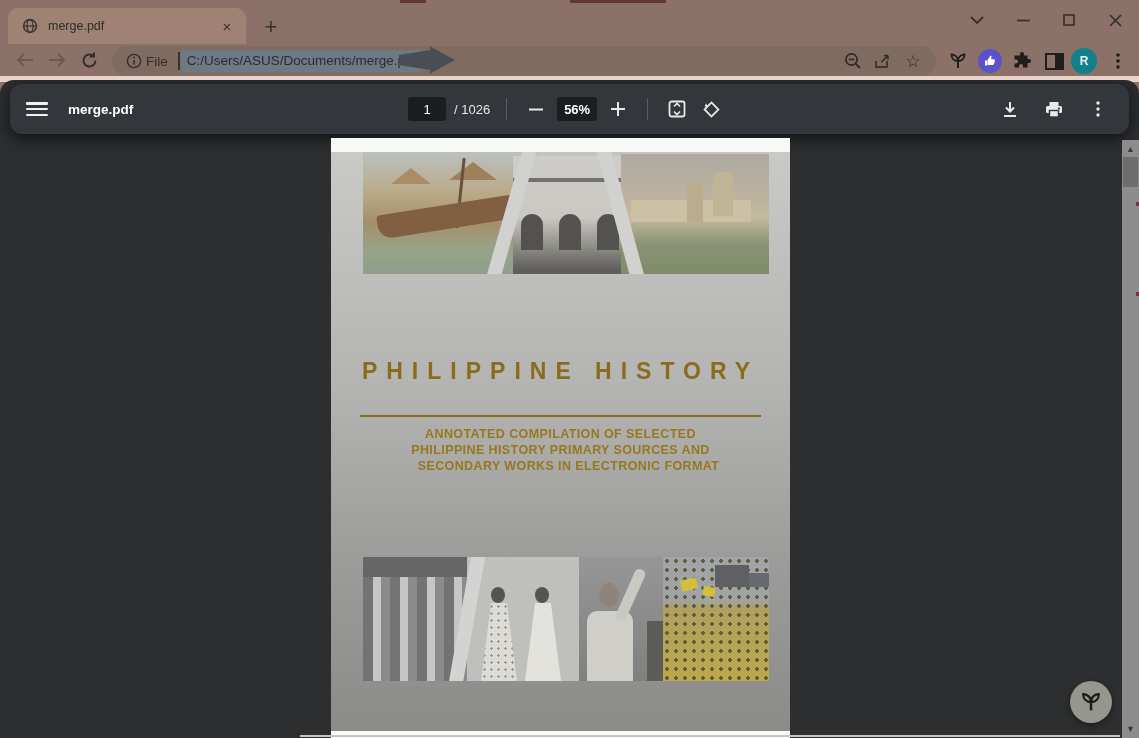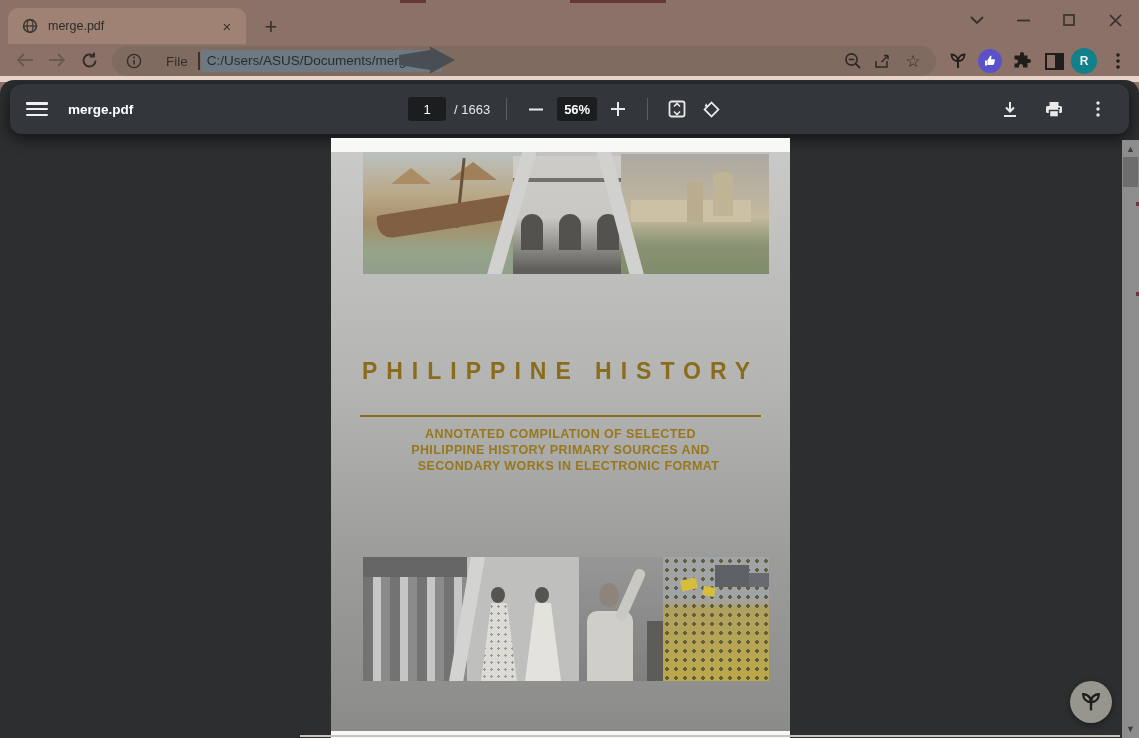--- a/index.html
+++ b/index.html
@@ -16,21 +16,21 @@
   .tab-close { width:18px; height:18px; border-radius:50%; display:flex; align-items:center; justify-content:center; color:#35302c; font-size:15px; line-height:1; }
   .newtab { left:258px; top:14px; width:26px; height:26px; color:#383029; font-size:22px; font-weight:400; display:flex; align-items:center; justify-content:center; }
 
   .wctl { top:6px; width:30px; height:24px; display:flex; align-items:center; justify-content:center; color:#38302a; }
   .wctl svg { display:block; }
   .navbtn { width:30px; height:28px; display:flex; align-items:center; justify-content:center; }
   .navbtn.muted { color:#695850; }
   .navbtn.dark { color:#332c27; }
 
   .omnibox { left:112px; top:46px; width:824px; height:30px; background:#806b61; border-radius:15px; display:flex; align-items:center; padding:0 8px 0 14px; }
-  .omni-prefix { color:#342e29; font-size:13.5px; margin:0 10px 0 24px; }
+  .omni-prefix { color:#342e29; font-size:13.5px; margin:0 10px 0 4px; }
   .omni-caret { width:2px; height:18px; background:#3a332d; margin-right:1px; }
   .omni-sel { background:#6d7983; color:#262e35; font-size:13.5px; padding:3px 6px 4px 6px; border-radius:2px; white-space:nowrap; }
   .omni-spacer { flex:1; }
   .omni-icon { width:30px; height:26px; display:flex; align-items:center; justify-content:center; color:#2e2823; }
   .star-glyph { font-size:17px; color:#2e2823; }
 
   .dragarrow { left:399px; top:46px; width:56px; height:28px; background:#484e53; clip-path:polygon(0% 32%, 56% 14%, 54% 0%, 100% 50%, 54% 100%, 56% 86%, 0% 68%); filter:drop-shadow(0 0 1px #cfc6c0); }
 
   .extbtn { top:48px; width:28px; height:26px; display:flex; align-items:center; justify-content:center; color:#201d1a; }
   .ext-circle { border-radius:50%; width:24px; height:24px; display:flex; align-items:center; justify-content:center; }
@@ -231,21 +231,21 @@
   <div class="abs pdfbar">
     <div class="hamburger">
         <span></span>
         <span></span>
         <span></span>
       </div>
     <span class="doc-title">merge.pdf</span>
 
     <div class="pdf-center">
       <input class="page-input" value="1" style="">
-      <span class="page-count">/ 1663</span>
+      <span class="page-count">/ 1026</span>
       <span class="vsep"></span>
       <span class="tbtn">
         <svg width="14" height="3" viewBox="0 0 14 3">
             <line x1="0" y1="1.5" x2="14" y2="1.5" stroke="#e9e9e9" stroke-width="2"></line>
           </svg>
       </span>
       <input class="zoom-input" value="56%" style="">
       <span class="tbtn">
         <svg width="14" height="14" viewBox="0 0 14 14">
             <path d="M7 0 V14 M0 7 H14" stroke="#e9e9e9" stroke-width="2"></path>

